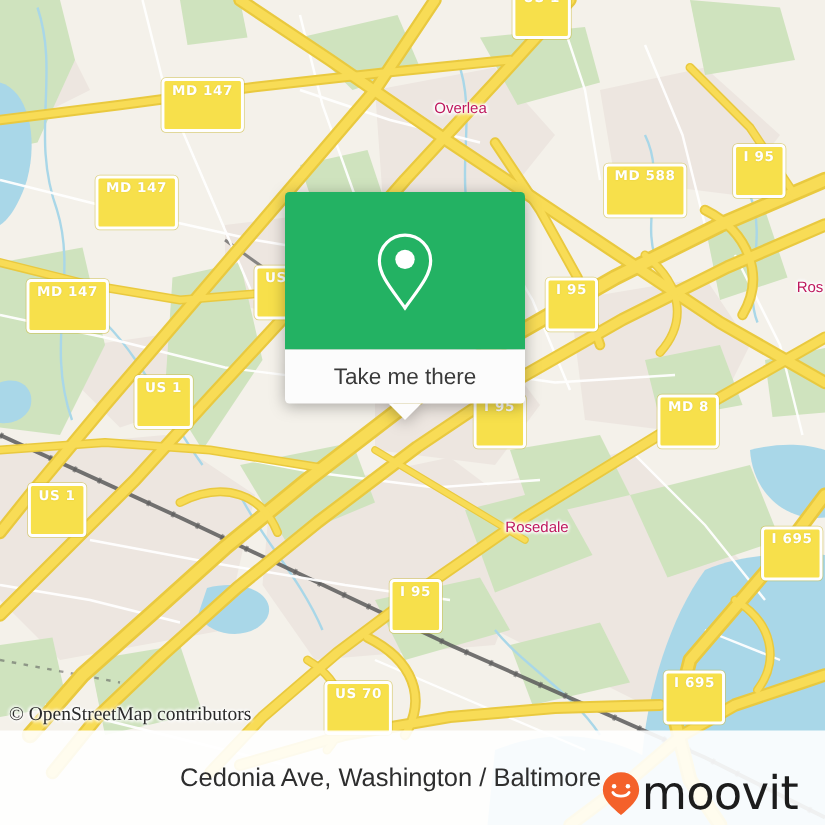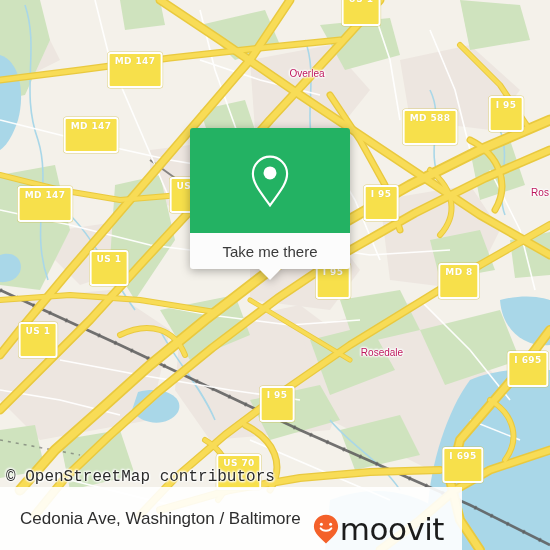--- a/index.html
+++ b/index.html
@@ -38,22 +38,22 @@
     font-size:10px;
     white-space:nowrap;
     text-shadow:
       0 0 3px #fff,0 0 3px #fff,0 0 2px #fff,
       1px 0 2px #fff,-1px 0 2px #fff,0 1px 2px #fff,0 -1px 2px #fff;
   }
 
   
   #attribution{
     position:absolute;left:6px;top:468px;
-    font-family:Liberation Mono, monospace;
-    font-size:16px;color:#2b2b2b;
+    font-family:Liberation Serif, serif;
+    font-size:13px;color:#2b2b2b;
     white-space:nowrap;
     text-shadow:0 0 3px #fff,0 0 3px #fff,0 0 2px #fff,1px 1px 2px #fff,-1px -1px 2px #fff;
   }
 
   
   #callout{
     position:absolute;left:190px;top:128px;width:160px;
     filter:drop-shadow(0 2px 5px rgba(0,0,0,.30));
   }
   #callout-green{
@@ -74,24 +74,24 @@
     position:absolute;left:50%;top:141px;
     transform:translateX(-50%);
     width:0;height:0;
     border-left:11px solid transparent;
     border-right:11px solid transparent;
     border-top:11px solid #FCFCFC;
   }
 
   
   #footer{
-    position:absolute;left:0;top:487px;width:462px;height:63px;
+    position:absolute;left:0;top:487px;width:550px;height:63px;
     background:rgba(255,255,255,.90);
     display:flex;align-items:center;
-    box-sizing:border-box;padding:0 18px 0 20px;
+    box-sizing:border-box;padding:0 18px 0 20px;text-align:right;
   }
   #footer-title{
     flex:1 1 auto;
     color:#2e2e2e;font-size:17px;
     font-family:"Liberation Sans",sans-serif;
     white-space:nowrap;overflow:hidden;
   }
   #brand{display:flex;align-items:center;gap:1px;flex:0 0 auto;margin-top:20px;}
   #brand-pin{width:26px;height:30px;display:block;}
   #brand-word{
@@ -248,21 +248,21 @@
         <path d="M160 510 L230 490 L300 478 L370 472 L440 470" stroke-width="5.5"></path>
         <path d="M330 95 L360 140 L385 185 L400 230" stroke-width="4.5"></path>
         <path d="M0 175 L60 190 L120 200 L180 195" stroke-width="4"></path>
         <path d="M0 300 L70 295 L140 300 L215 312" stroke-width="4"></path>
         <path d="M460 45 L500 85 L530 130" stroke-width="4"></path>
         <path d="M250 300 L300 330 L350 360" stroke-width="3.5"></path>
       </g>
     </svg>
 
     <div class="place" style="left:307px;top:73px">Overlea</div>
-    <div class="place" style="left:382px;top:352px">Rosedale</div>
+    <div class="place" style="left:358px;top:352px">Rosedale</div>
     <div class="place" style="left:540px;top:192px">Ros</div>
 
     <div class="shield" style="left:361px;top:8px">US 1</div>
     <div class="shield" style="left:135px;top:70px">MD 147</div>
     <div class="shield" style="left:91px;top:135px">MD 147</div>
     <div class="shield" style="left:430px;top:127px">MD 588</div>
     <div class="shield" style="left:506px;top:114px">I 95</div>
     <div class="shield" style="left:45px;top:204px">MD 147</div>
     <div class="shield" style="left:189px;top:195px">US 1</div>
     <div class="shield" style="left:381px;top:203px">I 95</div>

